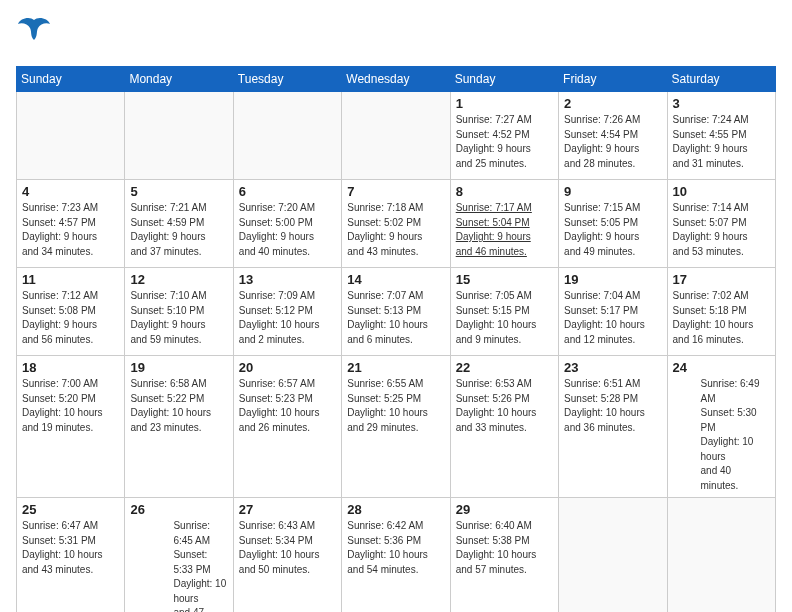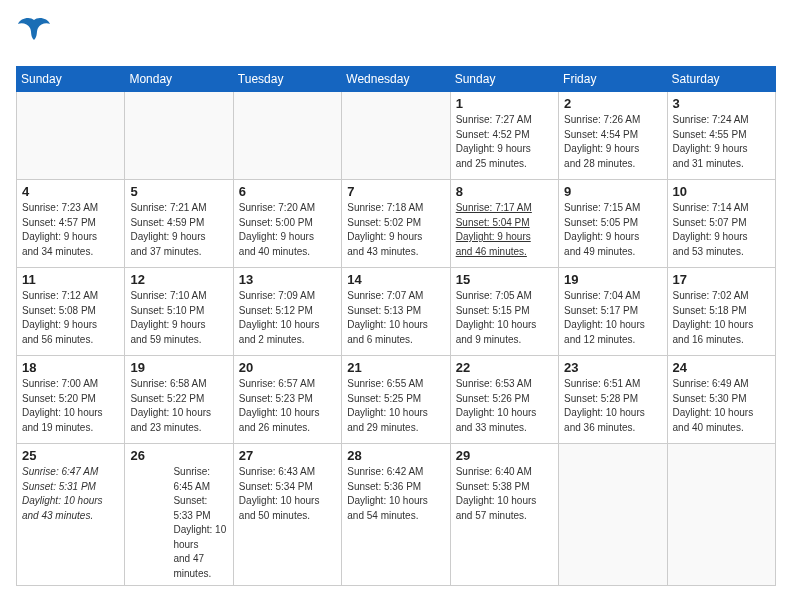--- a/index.html
+++ b/index.html
@@ -269,30 +269,30 @@
         </td>
         <td>
           <span class="day-num">23</span>
           <div class="day-info" style="white-space: pre-line;">Sunrise: 6:51 AM
 Sunset: 5:28 PM
 Daylight: 10 hours
 and 36 minutes.</div>
         </td>
         <td>
           <span class="day-num">24</span>
-          <div class="day-info" style="white-space: pre-line;">Sunrise: 6:49 AM
+          <div class="day-info" style="white-space: pre-line; margin-left: 28px;">Sunrise: 6:49 AM
 Sunset: 5:30 PM
 Daylight: 10 hours
 and 40 minutes.</div>
         </td>
       </tr>
       <tr>
         <td>
           <span class="day-num">25</span>
-          <div class="day-info" style="white-space: pre-line; font-style: italic;">Sunrise: 6:47 AM
+          <div class="day-info" style="white-space: pre-line;">Sunrise: 6:47 AM
 Sunset: 5:31 PM
 Daylight: 10 hours
 and 43 minutes.</div>
         </td>
         <td>
           <span class="day-num">26</span>
           <div class="day-info" style="white-space: pre-line; margin-left: 43px;">Sunrise: 6:45 AM
 Sunset: 5:33 PM
 Daylight: 10 hours
 and 47 minutes.</div>

